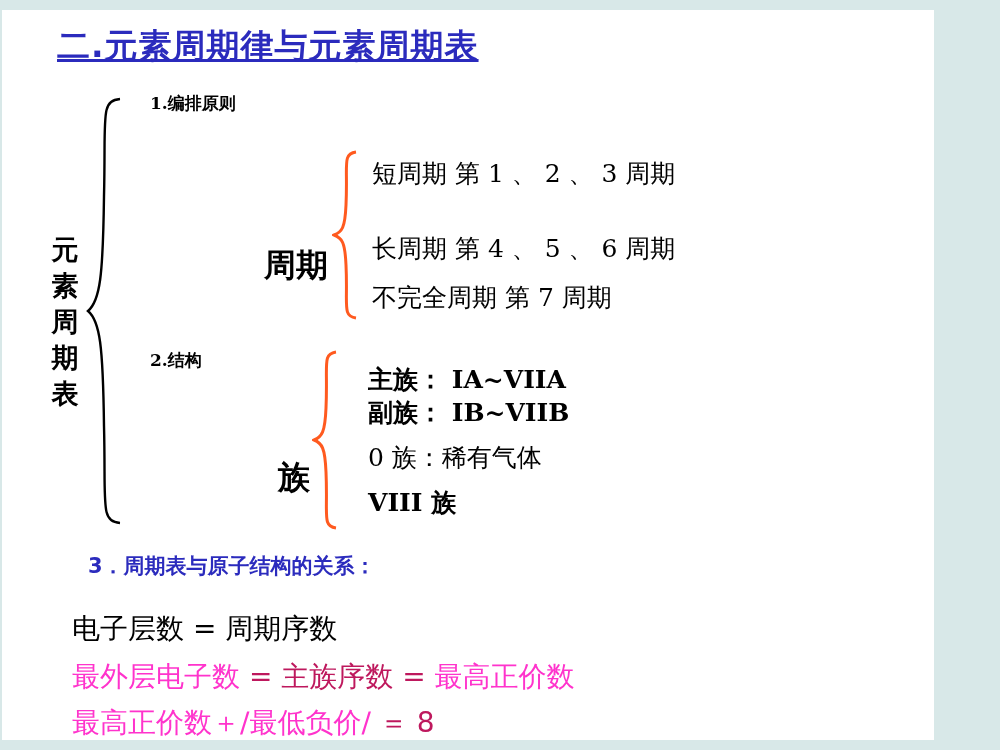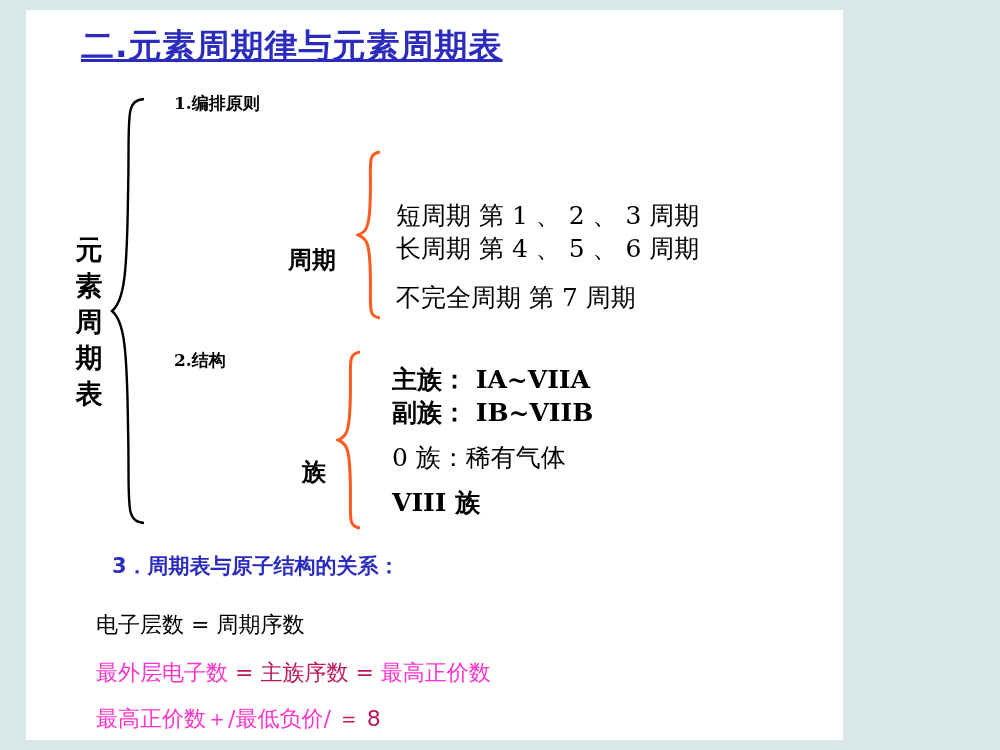--- a/index.html
+++ b/index.html
@@ -8,23 +8,23 @@
   }
   body {
     width: 1000px;
     height: 750px;
     background: #d8e8e8;
     font-family: "DejaVu Sans", "Liberation Sans", sans-serif;
     overflow: hidden;
   }
   .slide {
     position: absolute;
-    left: 26px;
+    left: 2px;
     top: 10px;
-    width: 817px;
+    width: 932px;
     height: 730px;
     background: #ffffff;
     text-decoration: underline;
   }
 
   
   .title {
     position: absolute;
     left: 55px;
     top: 14px;
@@ -70,21 +70,21 @@
     color: #000;
     white-space: nowrap;
   }
   #h-principle { left: 148px; top: 82px; }
   #h-structure { left: 148px; top: 339px; }
 
   
   .sub-label {
     position: absolute;
     font-family: "DejaVu Serif", "Liberation Serif", serif;
-    font-size: 24px;
+    font-size: 32px;
     font-weight: bold;
     color: #000;
     white-space: nowrap;
   }
   #lbl-period { left: 262px; top: 234px; }
   #lbl-group  { left: 276px; top: 446px; }
 
   
   .orange-brace {
     position: absolute;
@@ -97,21 +97,21 @@
   .line {
     position: absolute;
     font-family: "DejaVu Serif", "Liberation Serif", serif;
     font-size: 25px;
     color: #000;
     white-space: nowrap;
   }
   .line.serifbold {
     font-weight: bold;
   }
-  #ln-short  { left: 370px; top: 147px; margin-top: 42px; }
+  #ln-short  { left: 370px; top: 147px; }
   #ln-long   { left: 370px; top: 222px; }
   #ln-incomplete { left: 370px; top: 271px; }
   #ln-main   { left: 366px; top: 341px; margin-top: 12px; }
   #ln-sub    { left: 366px; top: 386px; }
   #ln-zero   { left: 366px; top: 431px; }
   #ln-viii   { left: 366px; top: 476px; }
 
   
   .sec3-title {
     position: absolute;
@@ -119,21 +119,21 @@
     top: 542px;
     font-family: "DejaVu Sans", "Liberation Sans", sans-serif;
     font-size: 21px;
     font-weight: bold;
     color: #2b2bbd;
     white-space: nowrap;
   }
   .sec3-line {
     position: absolute;
     font-family: "DejaVu Sans", "Liberation Sans", sans-serif;
-    font-size: 22px;
+    font-size: 28px;
     color: #000;
     white-space: nowrap;
   }
   #sec3-l1 { left: 70px; top: 600px; }
   #sec3-l2 { left: 70px; top: 648px; }
   #sec3-l3 { left: 70px; top: 694px; }
   .magenta { color: #ff33cc; }
   .black { color: #be185d; }
 </style>
 </head>

